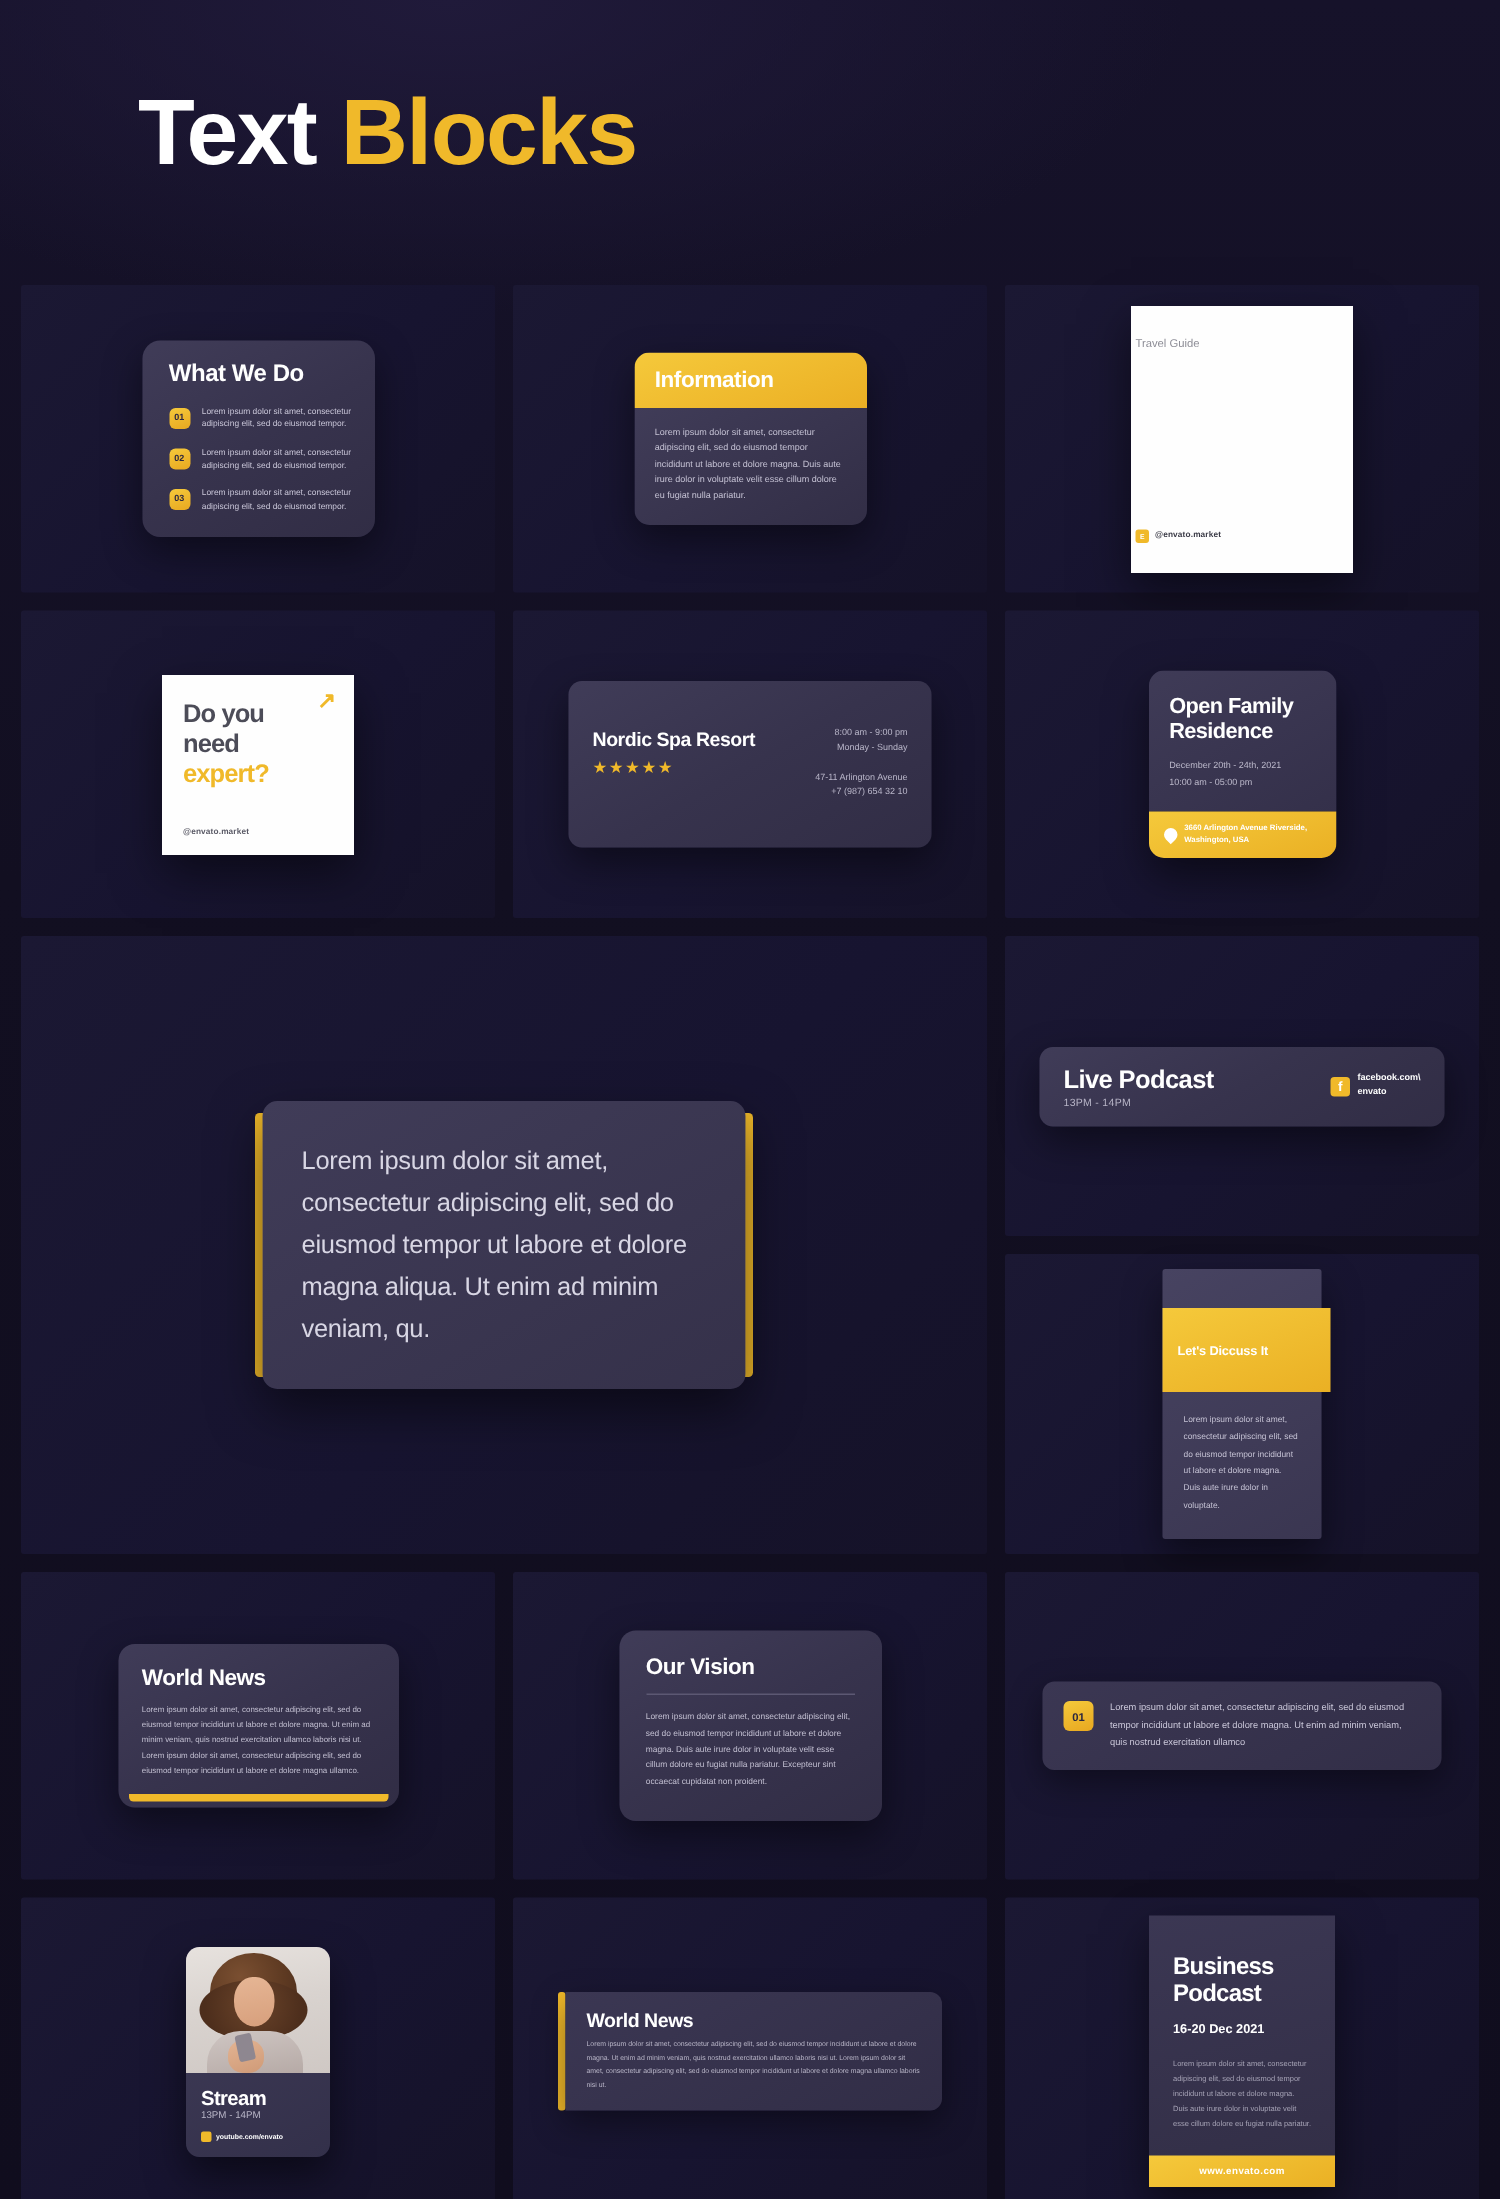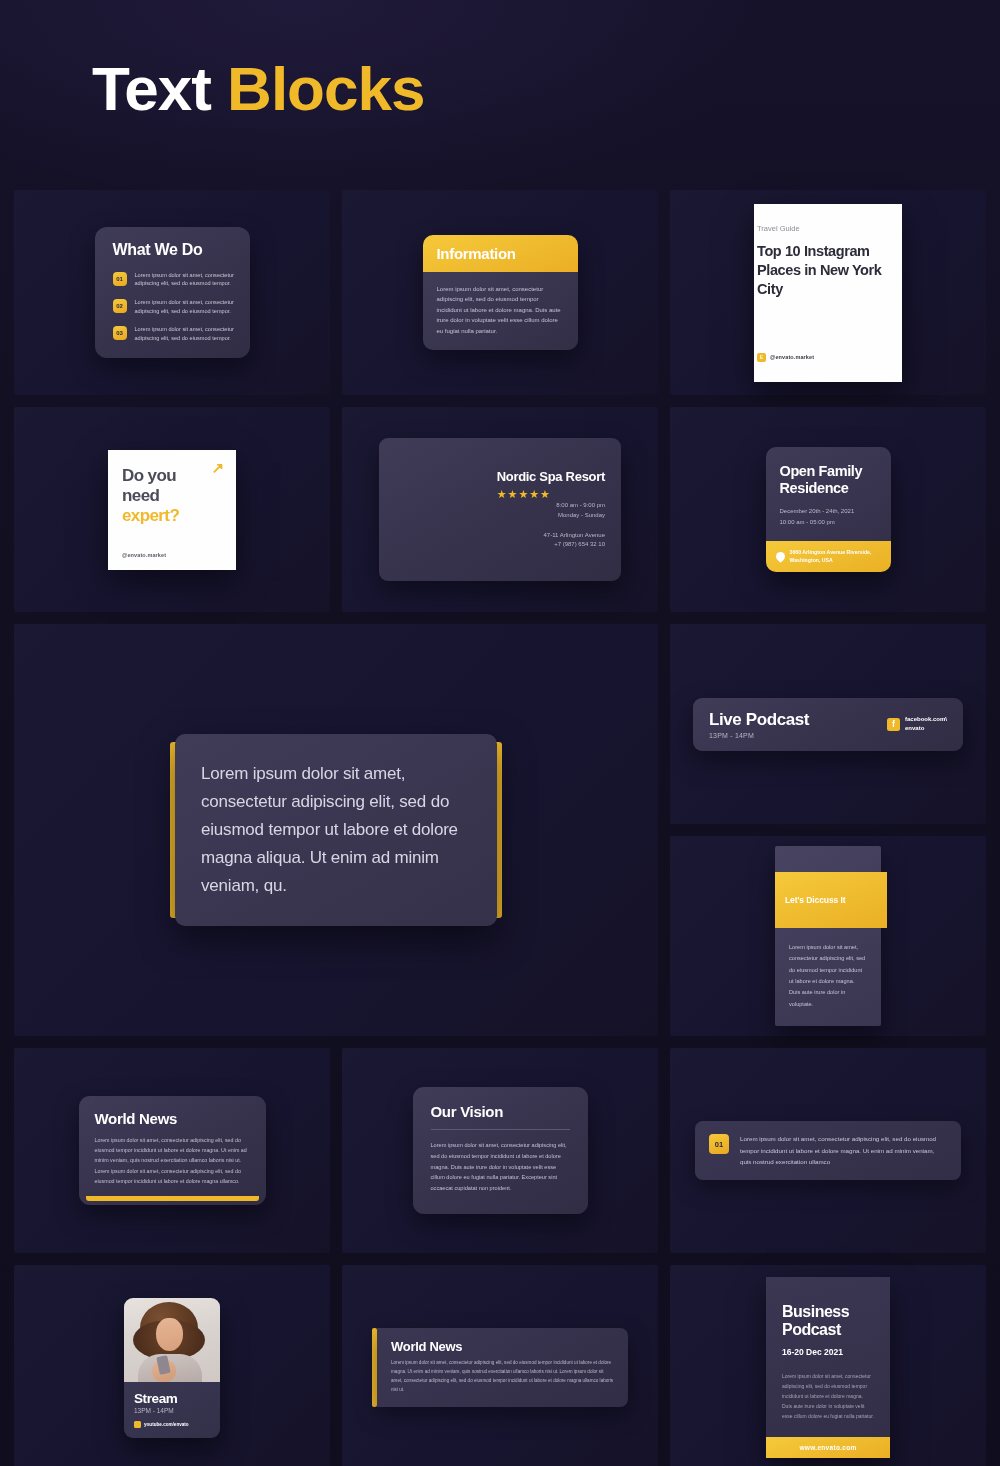--- a/index.html
+++ b/index.html
@@ -82,21 +82,21 @@
 
   
   .expert { width:128px; height:120px; padding:16px 14px 12px; display:flex; flex-direction:column; position:relative; }
   .expert h2 { color:#4c4c58; font-size:17px; font-weight:bold; line-height:1.18; letter-spacing:-.6px; }
   .expert h2 .y { color:#f0b92a; }
   .arrow-ic { position:absolute; right:12px; top:10px; color:#f0b92a; font-size:15px; line-height:1; font-weight:bold; }
   .expert .brand { margin-top:auto; }
   .expert .brand span.txt { color:#5a5a66; }
 
   
-  .nordic { width:242px; padding:31px 16px; display:flex; align-items:flex-end; justify-content:space-between; border-radius:9px;flex-direction:column;}
+  .nordic { width:242px; padding:31px 16px; display:flex; align-items:flex-start; justify-content:space-between; border-radius:9px;}
   .nordic h3 { color:#fff; font-size:13px; font-weight:bold; line-height:1.18; letter-spacing:-.3px; }
   .stars { color:#f0b92a; font-size:11px; letter-spacing:1px; margin-top:4px; }
   .nordic .right { text-align:right; color:#b9b6c9; font-size:6px; line-height:1.6; }
   .nordic .right .g2 { margin-top:10px; }
 
   
   .ofr { width:125px; border-radius:10px; overflow:hidden; box-shadow:0 12px 28px rgba(0,0,0,.5); }
   .ofr .body { background:linear-gradient(150deg,#3f3b57,#34304a); padding:16px 14px 14px; }
   .ofr h2 { color:#fff; font-size:14.5px; font-weight:bold; line-height:1.17; letter-spacing:-.4px; }
   .ofr .dates { color:#bcb9cb; font-size:6px; line-height:1.7; margin-top:10px; }
@@ -219,21 +219,20 @@
           </div>
           <div class="body">
             <p>Lorem ipsum dolor sit amet, consectetur adipiscing elit, sed do eiusmod tempor incididunt ut labore et dolore magna. Duis aute irure dolor in voluptate velit esse cillum dolore eu fugiat nulla pariatur.</p>
           </div>
         </div>
       </div>
 
       <div class="cell c1">
         <div class="white-poster travel">
           <div class="kicker">Travel Guide</div>
-          <h2>Top 10 Instagram Places in New York City</h2>
           <div class="brand">
             <span class="sq">E</span>
             <span class="txt" style="color:#3a3a46">@envato.market</span>
           </div>
         </div>
       </div>
     </div>
 
     <div class="row r2">
 

